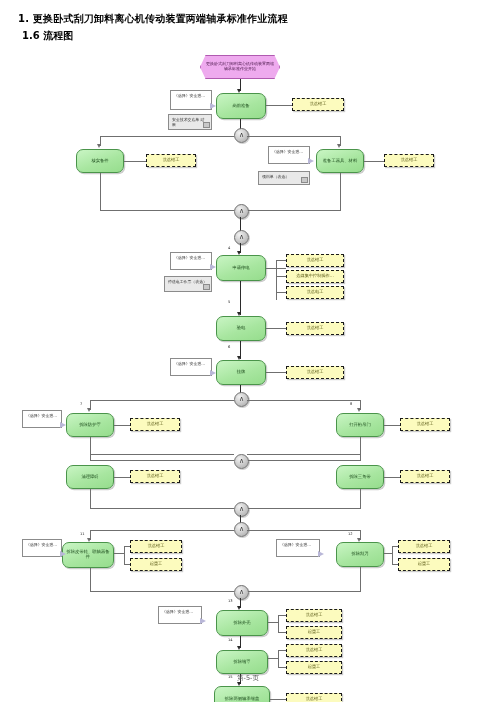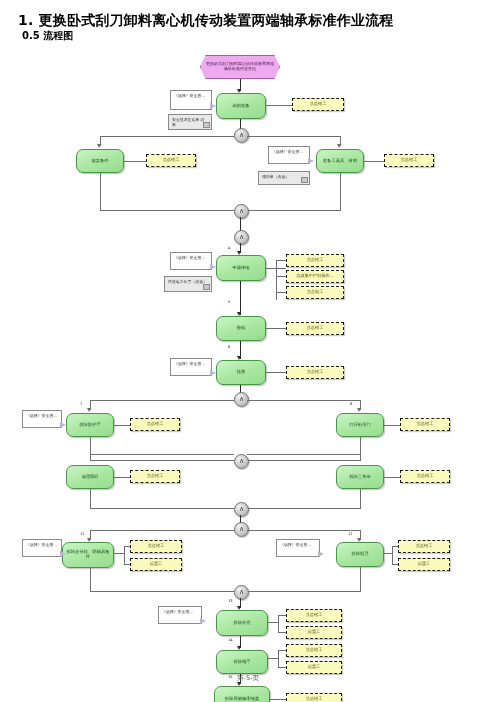--- a/index.html
+++ b/index.html
@@ -7,21 +7,21 @@
     width:496px;height:702px;
     background:#ffffff;
     font-family:"DejaVu Sans","Liberation Sans",sans-serif;
     position:relative;
     overflow:hidden;
   }
   
   .doc-head{position:absolute;left:0;top:0;width:496px;}
   .h1{
     position:absolute;left:18px;top:12px;
-    font-size:14px;font-weight:bold;color:#000;
+    font-size:10px;font-weight:bold;color:#000;
     letter-spacing:.2px;white-space:nowrap;
   }
   .h2{
     position:absolute;left:22px;top:29px;
     font-size:10px;font-weight:bold;color:#000;
     white-space:nowrap;
   }
   
   .canvas{position:absolute;left:0;top:48px;width:496px;height:610px;}
 
@@ -107,21 +107,21 @@
   .footer{
     position:absolute;left:0;top:674px;width:496px;
     text-align:center;font-size:6.5px;color:#555;
   }
 </style>
 </head>
 <body>
 
 <div class="doc-head">
   <div class="h1">1.  更换卧式刮刀卸料离心机传动装置两端轴承标准作业流程</div>
-  <div class="h2">0.5 流程图</div>
+  <div class="h2">1.6 流程图</div>
 </div>
 
 <div class="canvas">
 
   <div class="node term" style="left:200px;top:7px;width:80px;height:24px;">更换卧式刮刀卸料离心机传动装置两端轴承标准作业开始</div>
   <div class="ln lnv" style="left:240px;top:31px;height:12px;"></div>
   <div class="arrow" style="left:237.4px;top:41px;"></div>
 
   <div class="node proc" style="left:216px;top:45px;width:50px;height:26px;">岗前准备</div>
   <div class="node role" style="left:292px;top:50px;width:52px;height:13px;">洗选钳工</div>

